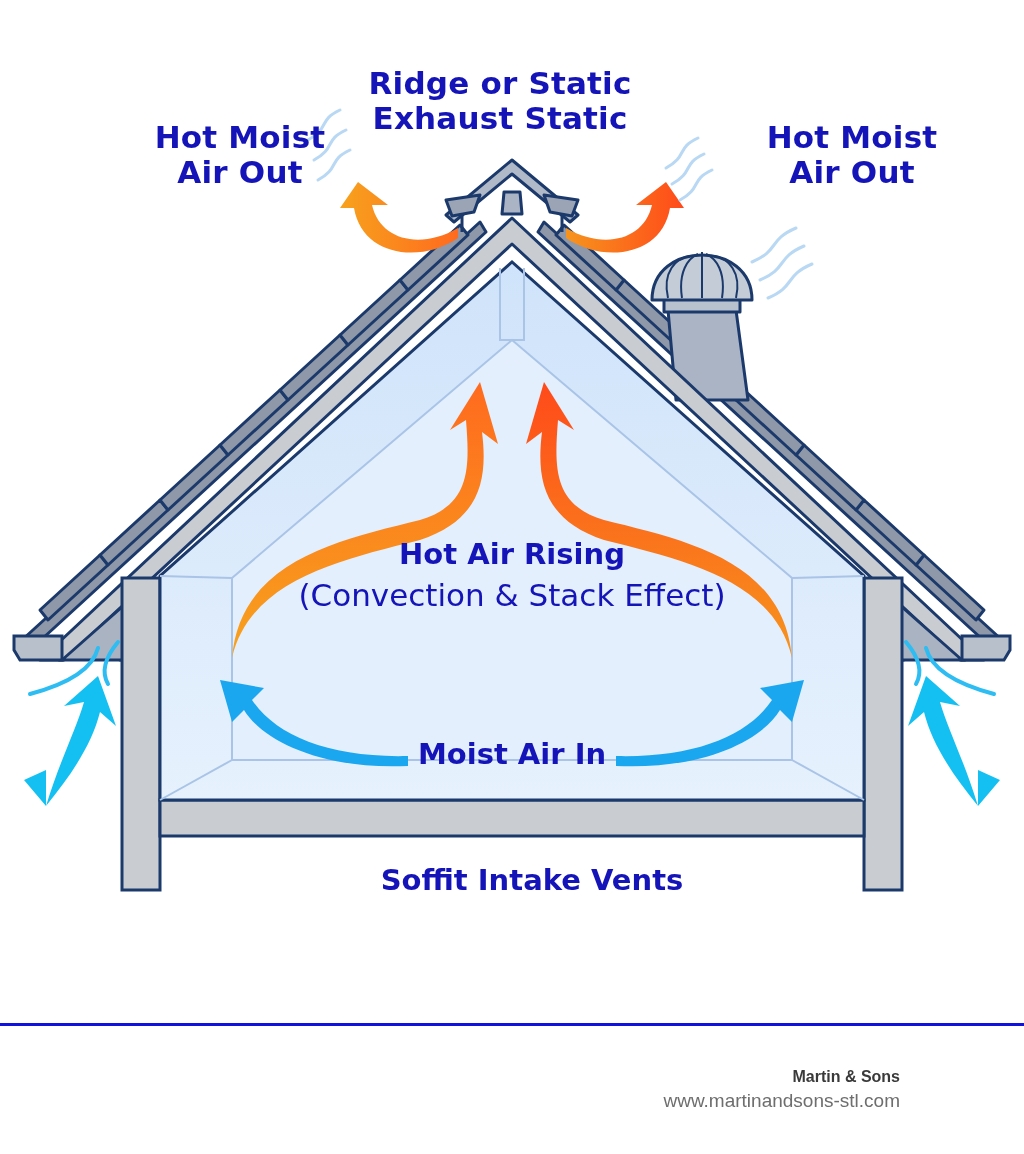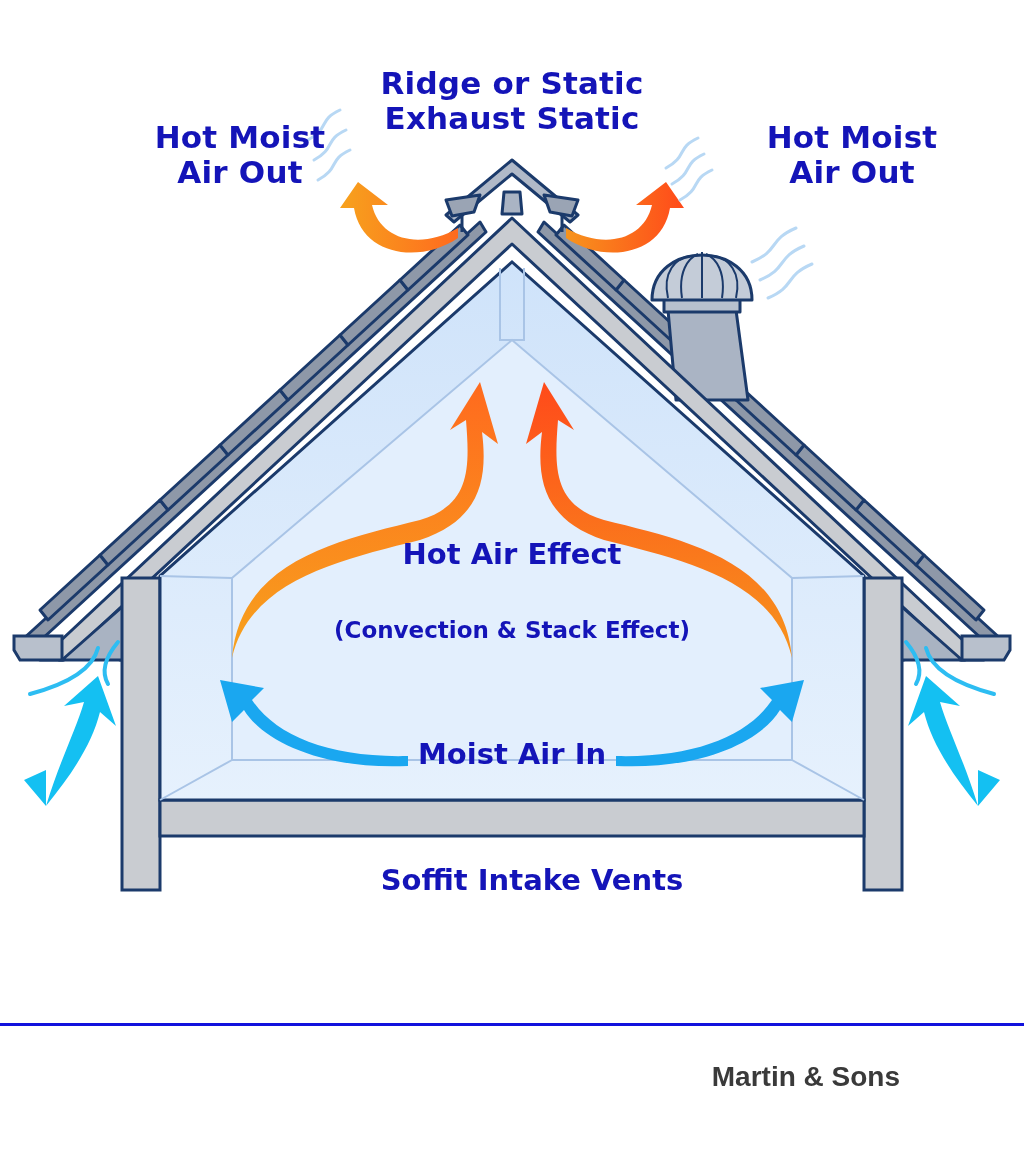--- a/index.html
+++ b/index.html
@@ -2,24 +2,24 @@
 <html><head>
   <meta charset="utf-8">
   <style>
     html, body { margin: 0; padding: 0; background: #ffffff; }
     body { width: 1024px; height: 1154px; position: relative; overflow: hidden; font-family: "DejaVu Sans", sans-serif; }
     .stage { position: absolute; left: 0; top: 0; width: 1024px; height: 1024px; }
     .stage svg { position: absolute; left: 0; top: 0; }
     .label { position: absolute; color: #1414b8; font-weight: bold; text-align: center; line-height: 1.12; white-space: nowrap; }
     .label.big { font-size: 31px; letter-spacing: 0.2px; }
     .label.mid { font-size: 29px; }
-    .label.sub { font-size: 23px; font-weight: bold; margin-top: 40px; }
+    .label.sub { font-size: 31px; font-weight: normal; }
     .divider { position: absolute; left: 0; top: 1023px; width: 1024px; height: 3px; background: #1111dd; }
     .footer-brand { position: absolute; right: 124px; top: 1064px; text-align: right; font-family: "Liberation Sans", sans-serif; }
-    .footer-brand .name { font-size: 28px; font-weight: bold; color: #3a3a3a; line-height: 26px; }
+    .footer-brand .name { font-size: 16px; font-weight: bold; color: #3a3a3a; line-height: 26px; }
     .footer-brand .url { font-size: 19px; color: #6e6e6e; line-height: 22px; }
   </style>
 </head>
 <body>
 
 <div class="stage">
   <svg width="1024" height="1024" viewBox="0 0 1024 1024">
     <defs>
       <linearGradient id="hotL" x1="0" y1="1" x2="0" y2="0">
         <stop offset="0" stop-color="#f7a21d"></stop>
@@ -139,40 +139,41 @@
       <path d="M318,180 C340,168 328,160 350,150"></path>
       <path d="M666,168 C688,156 676,148 698,138"></path>
       <path d="M672,184 C694,172 682,164 704,154"></path>
       <path d="M680,200 C702,188 690,180 712,170"></path>
       <path d="M752,262 C780,250 768,240 796,228"></path>
       <path d="M760,280 C788,268 776,258 804,246"></path>
       <path d="M768,298 C796,286 784,276 812,264"></path>
     </g>
   </svg>
 
-  <div class="label big" style="left:352px; top:66px; width:320px;">
+  <div class="label big" style="left:340px; top:66px; width:320px;">
     <div>Ridge or Static</div>
     <div>Exhaust Static</div>
   </div>
 
   <div class="label big" style="left:140px; top:120px; width:200px;">
     <div>Hot Moist</div>
     <div>Air Out</div>
   </div>
 
   <div class="label big" style="left:752px; top:120px; width:200px;">
     <div>Hot Moist</div>
     <div>Air Out</div>
   </div>
 
-  <div class="label mid" style="left:312px; top:538px; width:400px;">Hot Air Effect</div>
+  <div class="label mid" style="left:312px; top:538px; width:400px;">Hot Air Rising</div>
   <div class="label sub" style="left:292px; top:578px; width:440px;">(Convection &amp; Stack Effect)</div>
 
   <div class="label mid" style="left:392px; top:738px; width:240px;">Moist Air In</div>
 
   <div class="label mid" style="left:332px; top:864px; width:400px;">Soffit Intake Vents</div>
 </div>
 
 <div class="divider"></div>
 
 <div class="footer-brand">
   <div class="name">Martin &amp; Sons</div>
+  <div class="url">www.martinandsons-stl.com</div>
 </div>
 
 </body></html>

